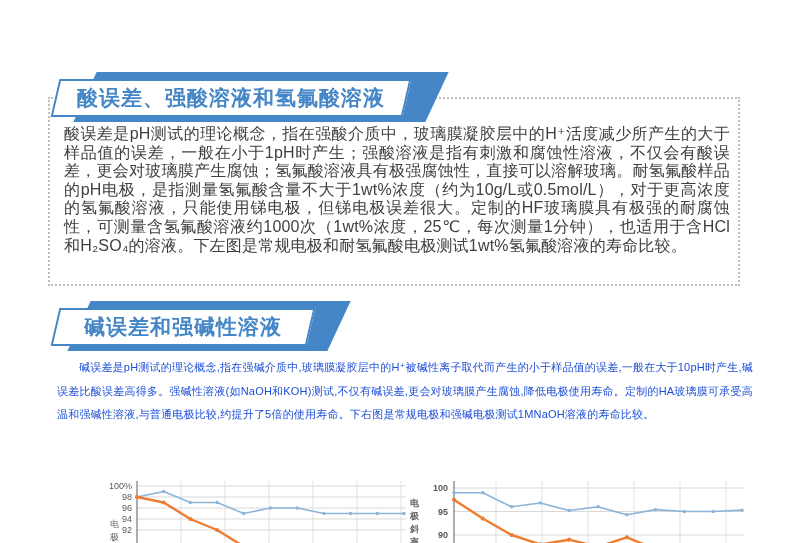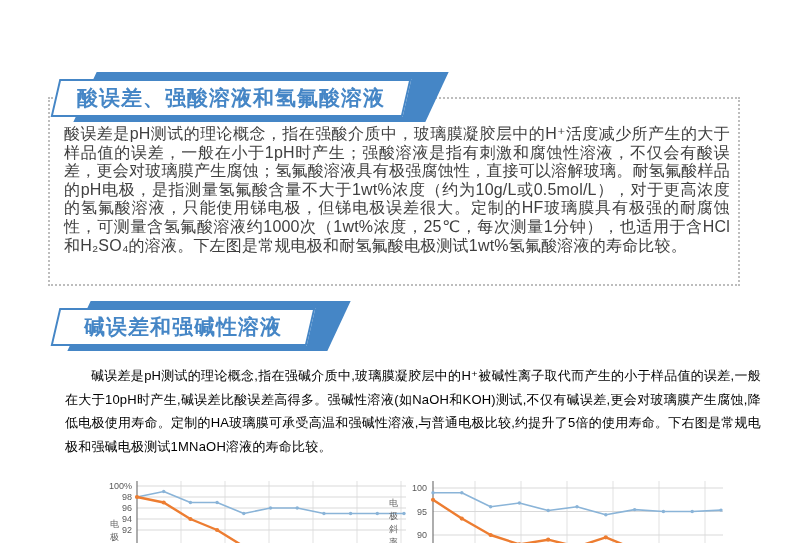--- a/index.html
+++ b/index.html
@@ -34,28 +34,28 @@
     color:#4586c6;font-weight:bold;font-size:21px;letter-spacing:1px;white-space:nowrap;
   }
   .banner-acid{left:55px;top:72px;width:360px;}
   .banner-acid .back{left:30px;width:352px;}
   .banner-acid .front{width:352px;}
   .banner-alkali{left:55px;top:301px;width:270px;}
   .banner-alkali .back{left:24px;width:260px;}
   .banner-alkali .front{width:256px;}
   
   .alkali-body{
-    position:absolute;left:57px;top:356px;width:696px;margin:8px;
-    font-size:13px;line-height:23.5px;color:#000000;text-indent:2em;
+    position:absolute;left:57px;top:356px;width:696px;margin:0;
+    font-size:11px;line-height:23.5px;color:#1d4ed8;text-indent:2em;
     text-align:justify;letter-spacing:0.2px;
   }
   
   .chart{position:absolute;top:479px;height:64px;overflow:hidden;}
   #chart0{left:82px;width:310px;margin-left:22px;}
-  #chart1{left:381px;width:354px;}
+  #chart1{left:402px;width:354px;font-weight:bold;}
   .chart svg{display:block;}
 </style>
 </head>
 <body>
 
 <div class="page">
 
   <div class="dotted-box">
     <p class="acid-body">酸误差是pH测试的理论概念，指在强酸介质中，玻璃膜凝胶层中的H⁺活度减少所产生的大于样品值的误差，一般在小于1pH时产生；强酸溶液是指有刺激和腐蚀性溶液，不仅会有酸误差，更会对玻璃膜产生腐蚀；氢氟酸溶液具有极强腐蚀性，直接可以溶解玻璃。耐氢氟酸样品的pH电极，是指测量氢氟酸含量不大于1wt%浓度（约为10g/L或0.5mol/L），对于更高浓度的氢氟酸溶液，只能使用锑电极，但锑电极误差很大。定制的HF玻璃膜具有极强的耐腐蚀性，可测量含氢氟酸溶液约1000次（1wt%浓度，25℃，每次测量1分钟），也适用于含HCl和H₂SO₄的溶液。下左图是常规电极和耐氢氟酸电极测试1wt%氢氟酸溶液的寿命比较。</p>
   </div>

